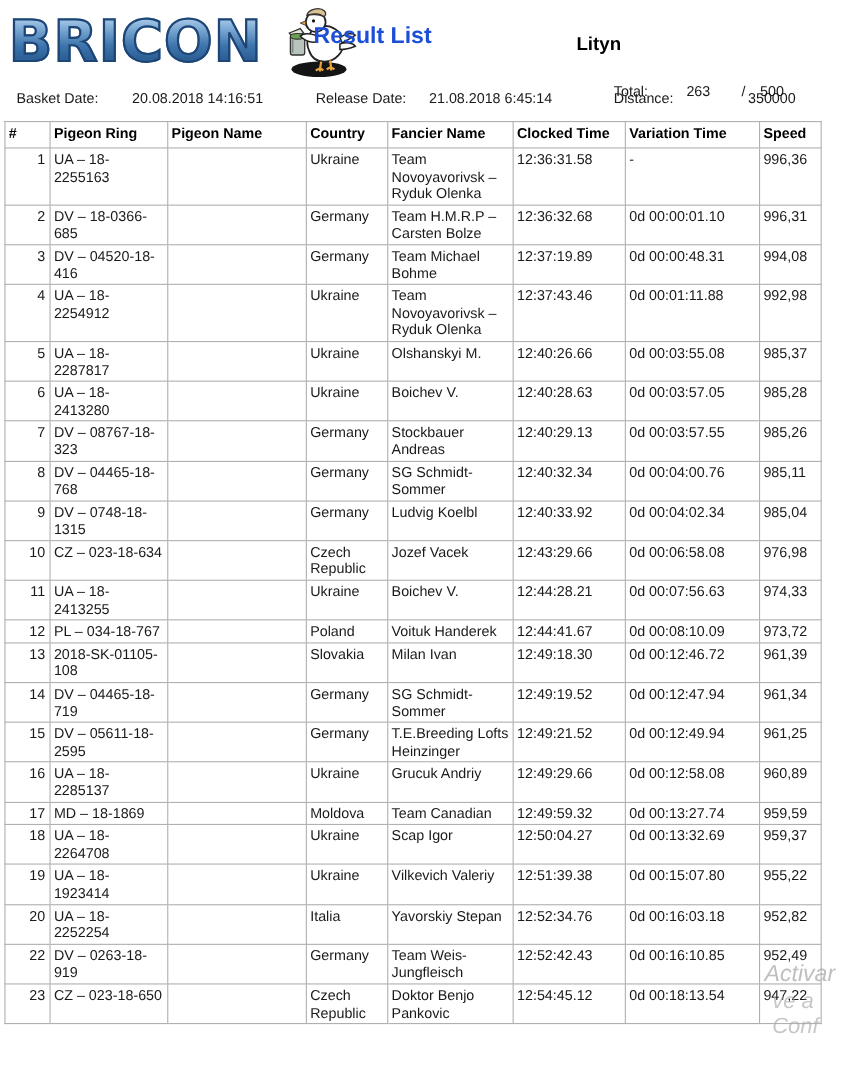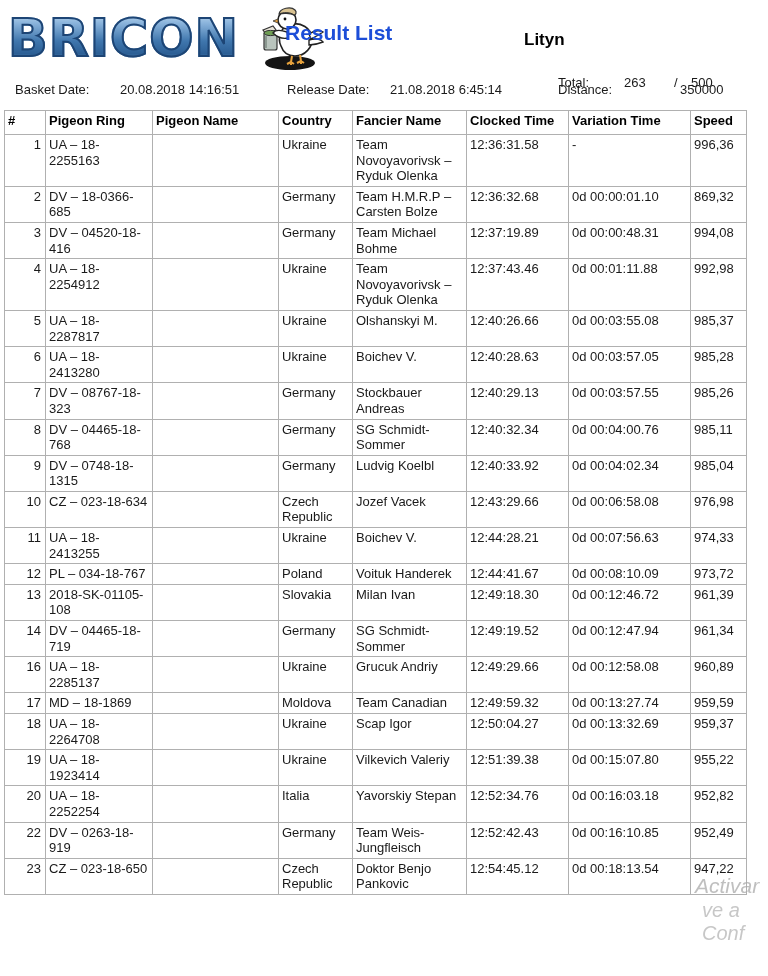--- a/index.html
+++ b/index.html
@@ -150,21 +150,21 @@
           <td>996,36</td>
         </tr>
         <tr>
           <td class="col-rank">2</td>
           <td>DV – 18-0366-685</td>
           <td></td>
           <td>Germany</td>
           <td>Team H.M.R.P – Carsten Bolze</td>
           <td>12:36:32.68</td>
           <td>0d 00:00:01.10</td>
-          <td>869,32</td>
+          <td>996,31</td>
         </tr>
         <tr>
           <td class="col-rank">3</td>
           <td>DV – 04520-18-416</td>
           <td></td>
           <td>Germany</td>
           <td>Team Michael Bohme</td>
           <td>12:37:19.89</td>
           <td>0d 00:00:48.31</td>
           <td>994,08</td>
@@ -273,20 +273,30 @@
           <td class="col-rank">14</td>
           <td>DV – 04465-18-719</td>
           <td></td>
           <td>Germany</td>
           <td>SG Schmidt-Sommer</td>
           <td>12:49:19.52</td>
           <td>0d 00:12:47.94</td>
           <td>961,34</td>
         </tr>
         <tr>
+          <td class="col-rank">15</td>
+          <td>DV – 05611-18-2595</td>
+          <td></td>
+          <td>Germany</td>
+          <td>T.E.Breeding Lofts Heinzinger</td>
+          <td>12:49:21.52</td>
+          <td>0d 00:12:49.94</td>
+          <td>961,25</td>
+        </tr>
+        <tr>
           <td class="col-rank">16</td>
           <td>UA – 18-2285137</td>
           <td></td>
           <td>Ukraine</td>
           <td>Grucuk Andriy</td>
           <td>12:49:29.66</td>
           <td>0d 00:12:58.08</td>
           <td>960,89</td>
         </tr>
         <tr>

